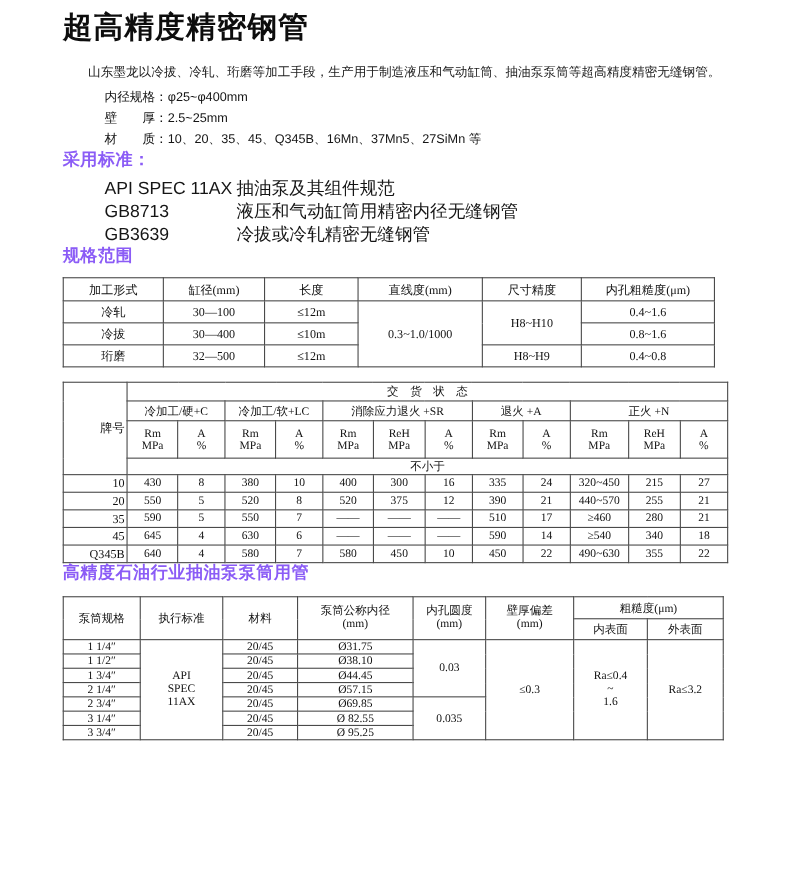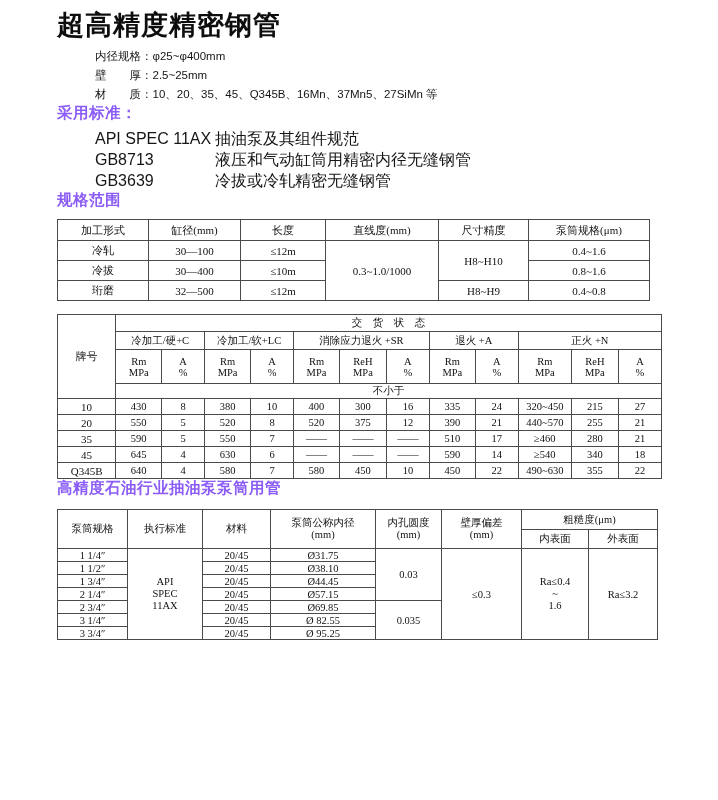--- a/index.html
+++ b/index.html
@@ -72,35 +72,36 @@
   .t1 { width: 592px; margin-top: 10px; font-size: 11px; }
   .t1 tr { height: 20px; }
   .t1 tr.hd { height: 21px; }
   
   .t2 { width: 605px; margin-top: 13px; font-size: 10.5px; }
   .t2 tr.r1 { height: 17px; }
   .t2 tr.r2 { height: 18px; }
   .t2 tr.r3 { height: 34px; }
   .t2 tr.r4 { height: 15px; }
   .t2 tr.dr { height: 16px; }
-  .t2 .grade-col { font-size: 11px; }
+  .t2 .grade-col { font-size: 11px; text-align: right; }
   
   .t3 { width: 600px; margin-top: 12px; font-size: 10.5px; }
   .t3 tr.hr1 { height: 20px; }
   .t3 tr.hr2 { height: 19px; }
   .t3 tr.dr { height: 13px; margin-top: 24px; }
   .small2 { line-height: 12px; }
 </style>
 </head>
 <body>
 
 <div class="page">
 
   <h1 class="doc-title">超高精度精密钢管</h1>
 
+  <p class="intro">山东墨龙以冷拔、冷轧、珩磨等加工手段，生产用于制造液压和气动缸筒、抽油泵泵筒等超高精度精密无缝钢管。</p>
 
   <div class="spec-block">
     <div class="spec-line">
       <span class="spec-label">内径规格：</span><span>φ25~φ400mm</span>
     </div>
     <div class="spec-line">
       <span class="spec-label">壁　　厚：</span><span>2.5~25mm</span>
     </div>
     <div class="spec-line">
       <span class="spec-label">材　　质：</span><span>10、20、35、45、Q345B、16Mn、37Mn5、27SiMn 等</span>
@@ -130,21 +131,21 @@
         <col style="width:90px">
         <col style="width:121px">
     </colgroup>
     <tbody>
         <tr class="hd">
       <th>加工形式</th>
       <th>缸径(mm)</th>
       <th>长度</th>
       <th>直线度(mm)</th>
       <th>尺寸精度</th>
-      <th>泵筒规格(μm)</th>
+      <th>内孔粗糙度(μm)</th>
     </tr>
     <tr>
       <td>冷轧</td>
       <td>30—100</td>
       <td>≤12m</td>
       <td rowspan="3">0.3~1.0/1000</td>
       <td rowspan="2">H8~H10</td>
       <td>0.4~1.6</td>
     </tr>
     <tr>

